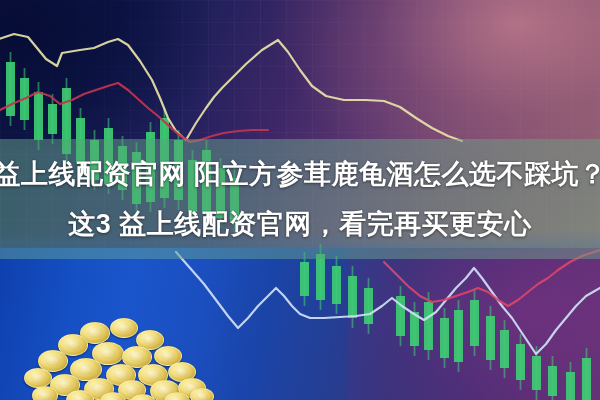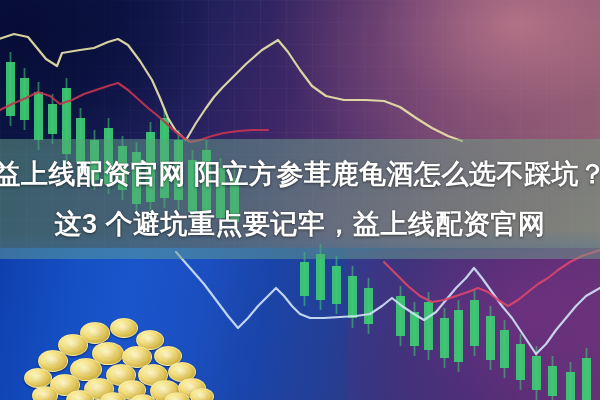--- a/index.html
+++ b/index.html
@@ -245,16 +245,16 @@
       <div class="coin" style="left: 14px; top: 70px; width: 26px; height: 18.72px;"></div>
       <div class="coin" style="left: 48px; top: 74px; width: 28px; height: 20.16px;"></div>
       <div class="coin" style="left: 82px; top: 76px; width: 26px; height: 18.72px;"></div>
       <div class="coin" style="left: 112px; top: 78px; width: 26px; height: 18.72px;"></div>
       <div class="coin" style="left: 146px; top: 76px; width: 26px; height: 18.72px;"></div>
       <div class="coin" style="left: 172px; top: 72px; width: 24px; height: 17.28px;"></div>
     </div>
 
   <div id="title-band">
     <div class="title-line" id="title-line-1">益上线配资官网 阳立方参茸鹿龟酒怎么选不踩坑？</div>
-    <div class="title-line" id="title-line-2">这3 个避坑重点要记牢，益上线配资官网</div>
+    <div class="title-line" id="title-line-2">这3 益上线配资官网，看完再买更安心</div>
   </div>
 
 </div>
 
 </body></html>

